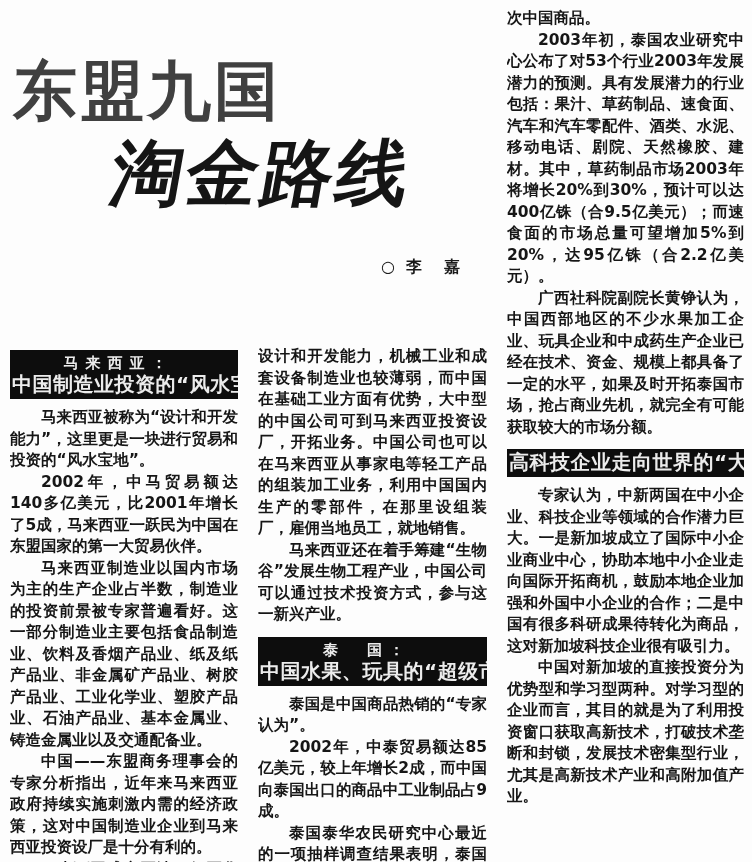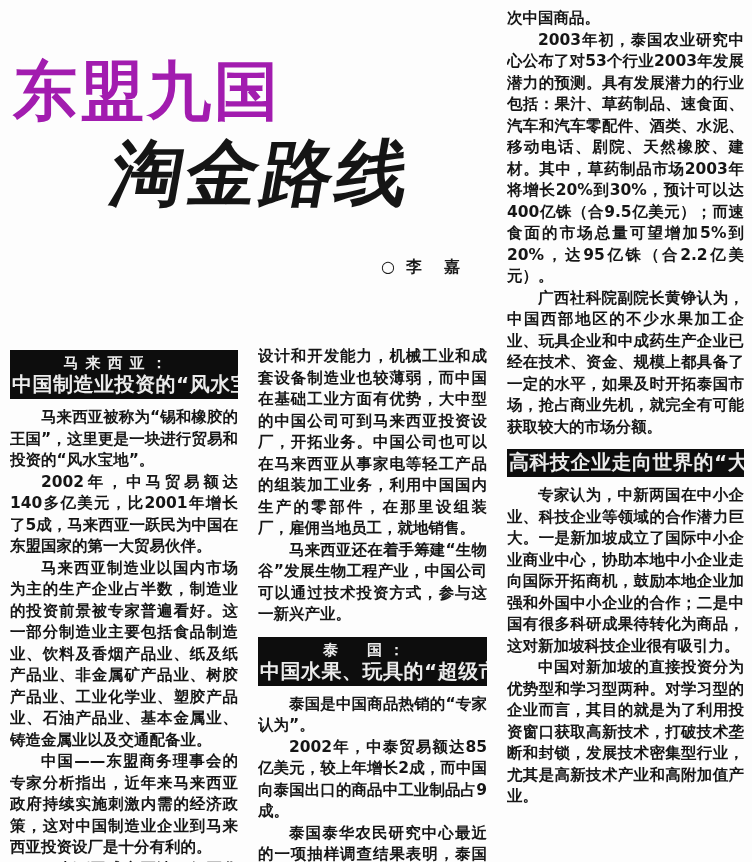--- a/index.html
+++ b/index.html
@@ -14,21 +14,21 @@
     color: #1a1a1a;
   }
   
   .title-line1 {
     position: absolute;
     left: 13px;
     top: 48px;
     font-size: 64px;
     font-weight: 900;
     letter-spacing: 3px;
-    color: #a21caf;
+    color: #404040;
     white-space: nowrap;
   }
   .title-line2 {
     position: absolute;
     left: 112px;
     top: 126px;
     font-size: 72px;
     font-weight: 900;
     letter-spacing: 3px;
     color: #151515;
@@ -99,21 +99,21 @@
 
   <div class="author">
     <span class="marker">○</span><span>李　嘉</span>
   </div>
 
   <div class="col col-1">
       <div class="section-header first">
         <div class="sh-line1">马来西亚：</div>
         <div class="sh-line2">中国制造业投资的“风水宝地”</div>
       </div>
-      <p class="para">马来西亚被称为“锡和橡胶的王国”，这里更是一块进行贸易和投资的“风水宝地”。</p>
+      <p class="para">马来西亚被称为“设计和开发能力”，这里更是一块进行贸易和投资的“风水宝地”。</p>
       <p class="para">2002年，中马贸易额达140多亿美元，比2001年增长了5成，马来西亚一跃民为中国在东盟国家的第一大贸易伙伴。</p>
       <p class="para">马来西亚制造业以国内市场为主的生产企业占半数，制造业的投资前景被专家普遍看好。这一部分制造业主要包括食品制造业、饮料及香烟产品业、纸及纸产品业、非金属矿产品业、树胶产品业、工业化学业、塑胶产品业、石油产品业、基本金属业、铸造金属业以及交通配备业。</p>
       <p class="para">中国——东盟商务理事会的专家分析指出，近年来马来西亚政府持续实施刺激内需的经济政策，这对中国制造业企业到马来西亚投资设厂是十分有利的。</p>
       <p class="para">马来西亚盛产石油，但石化工业相对薄弱，中国公司可在石油化工方面进行投资与合作，因此在棕油加工、油脂化工、棕油副产品的综合利用等方面潜力很大。</p>
     </div>
   <div class="col col-2">
       <p class="para no-indent">设计和开发能力，机械工业和成套设备制造业也较薄弱，而中国在基础工业方面有优势，大中型的中国公司可到马来西亚投资设厂，开拓业务。中国公司也可以在马来西亚从事家电等轻工产品的组装加工业务，利用中国国内生产的零部件，在那里设组装厂，雇佣当地员工，就地销售。</p>
       <p class="para">马来西亚还在着手筹建“生物谷”发展生物工程产业，中国公司可以通过技术投资方式，参与这一新兴产业。</p>
       <div class="section-header">
         <div class="sh-line1">泰　国：</div>

